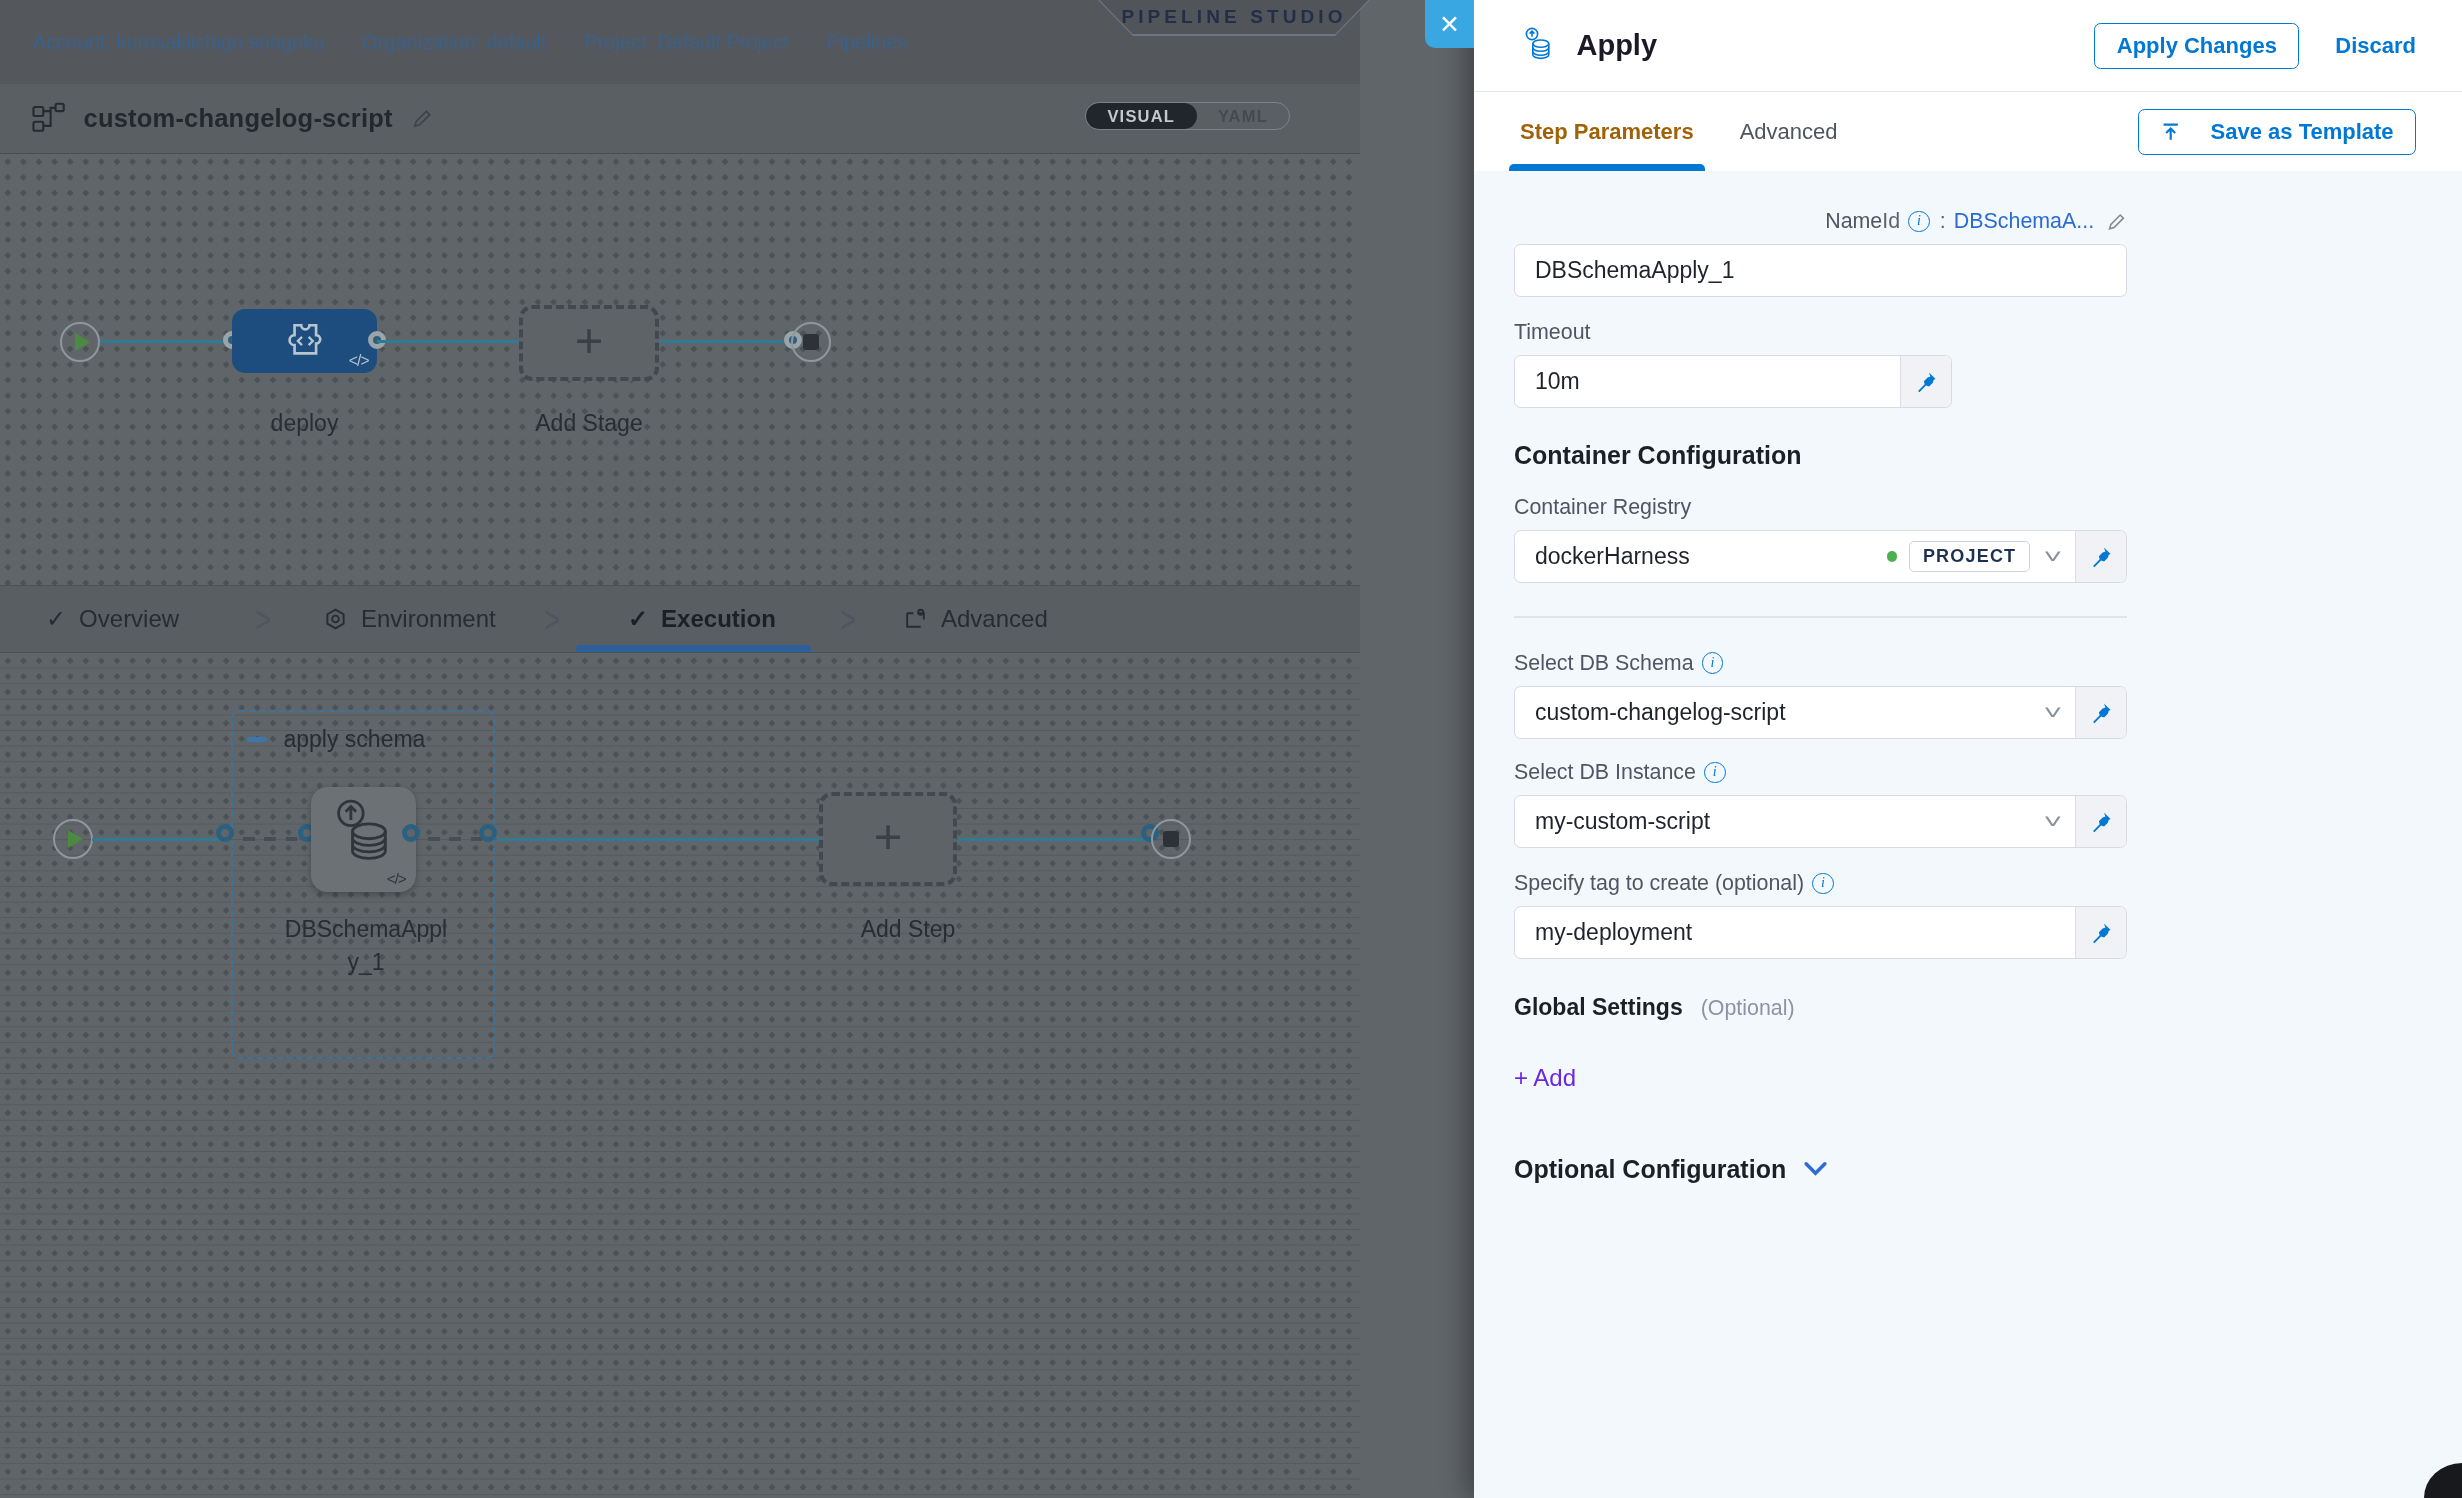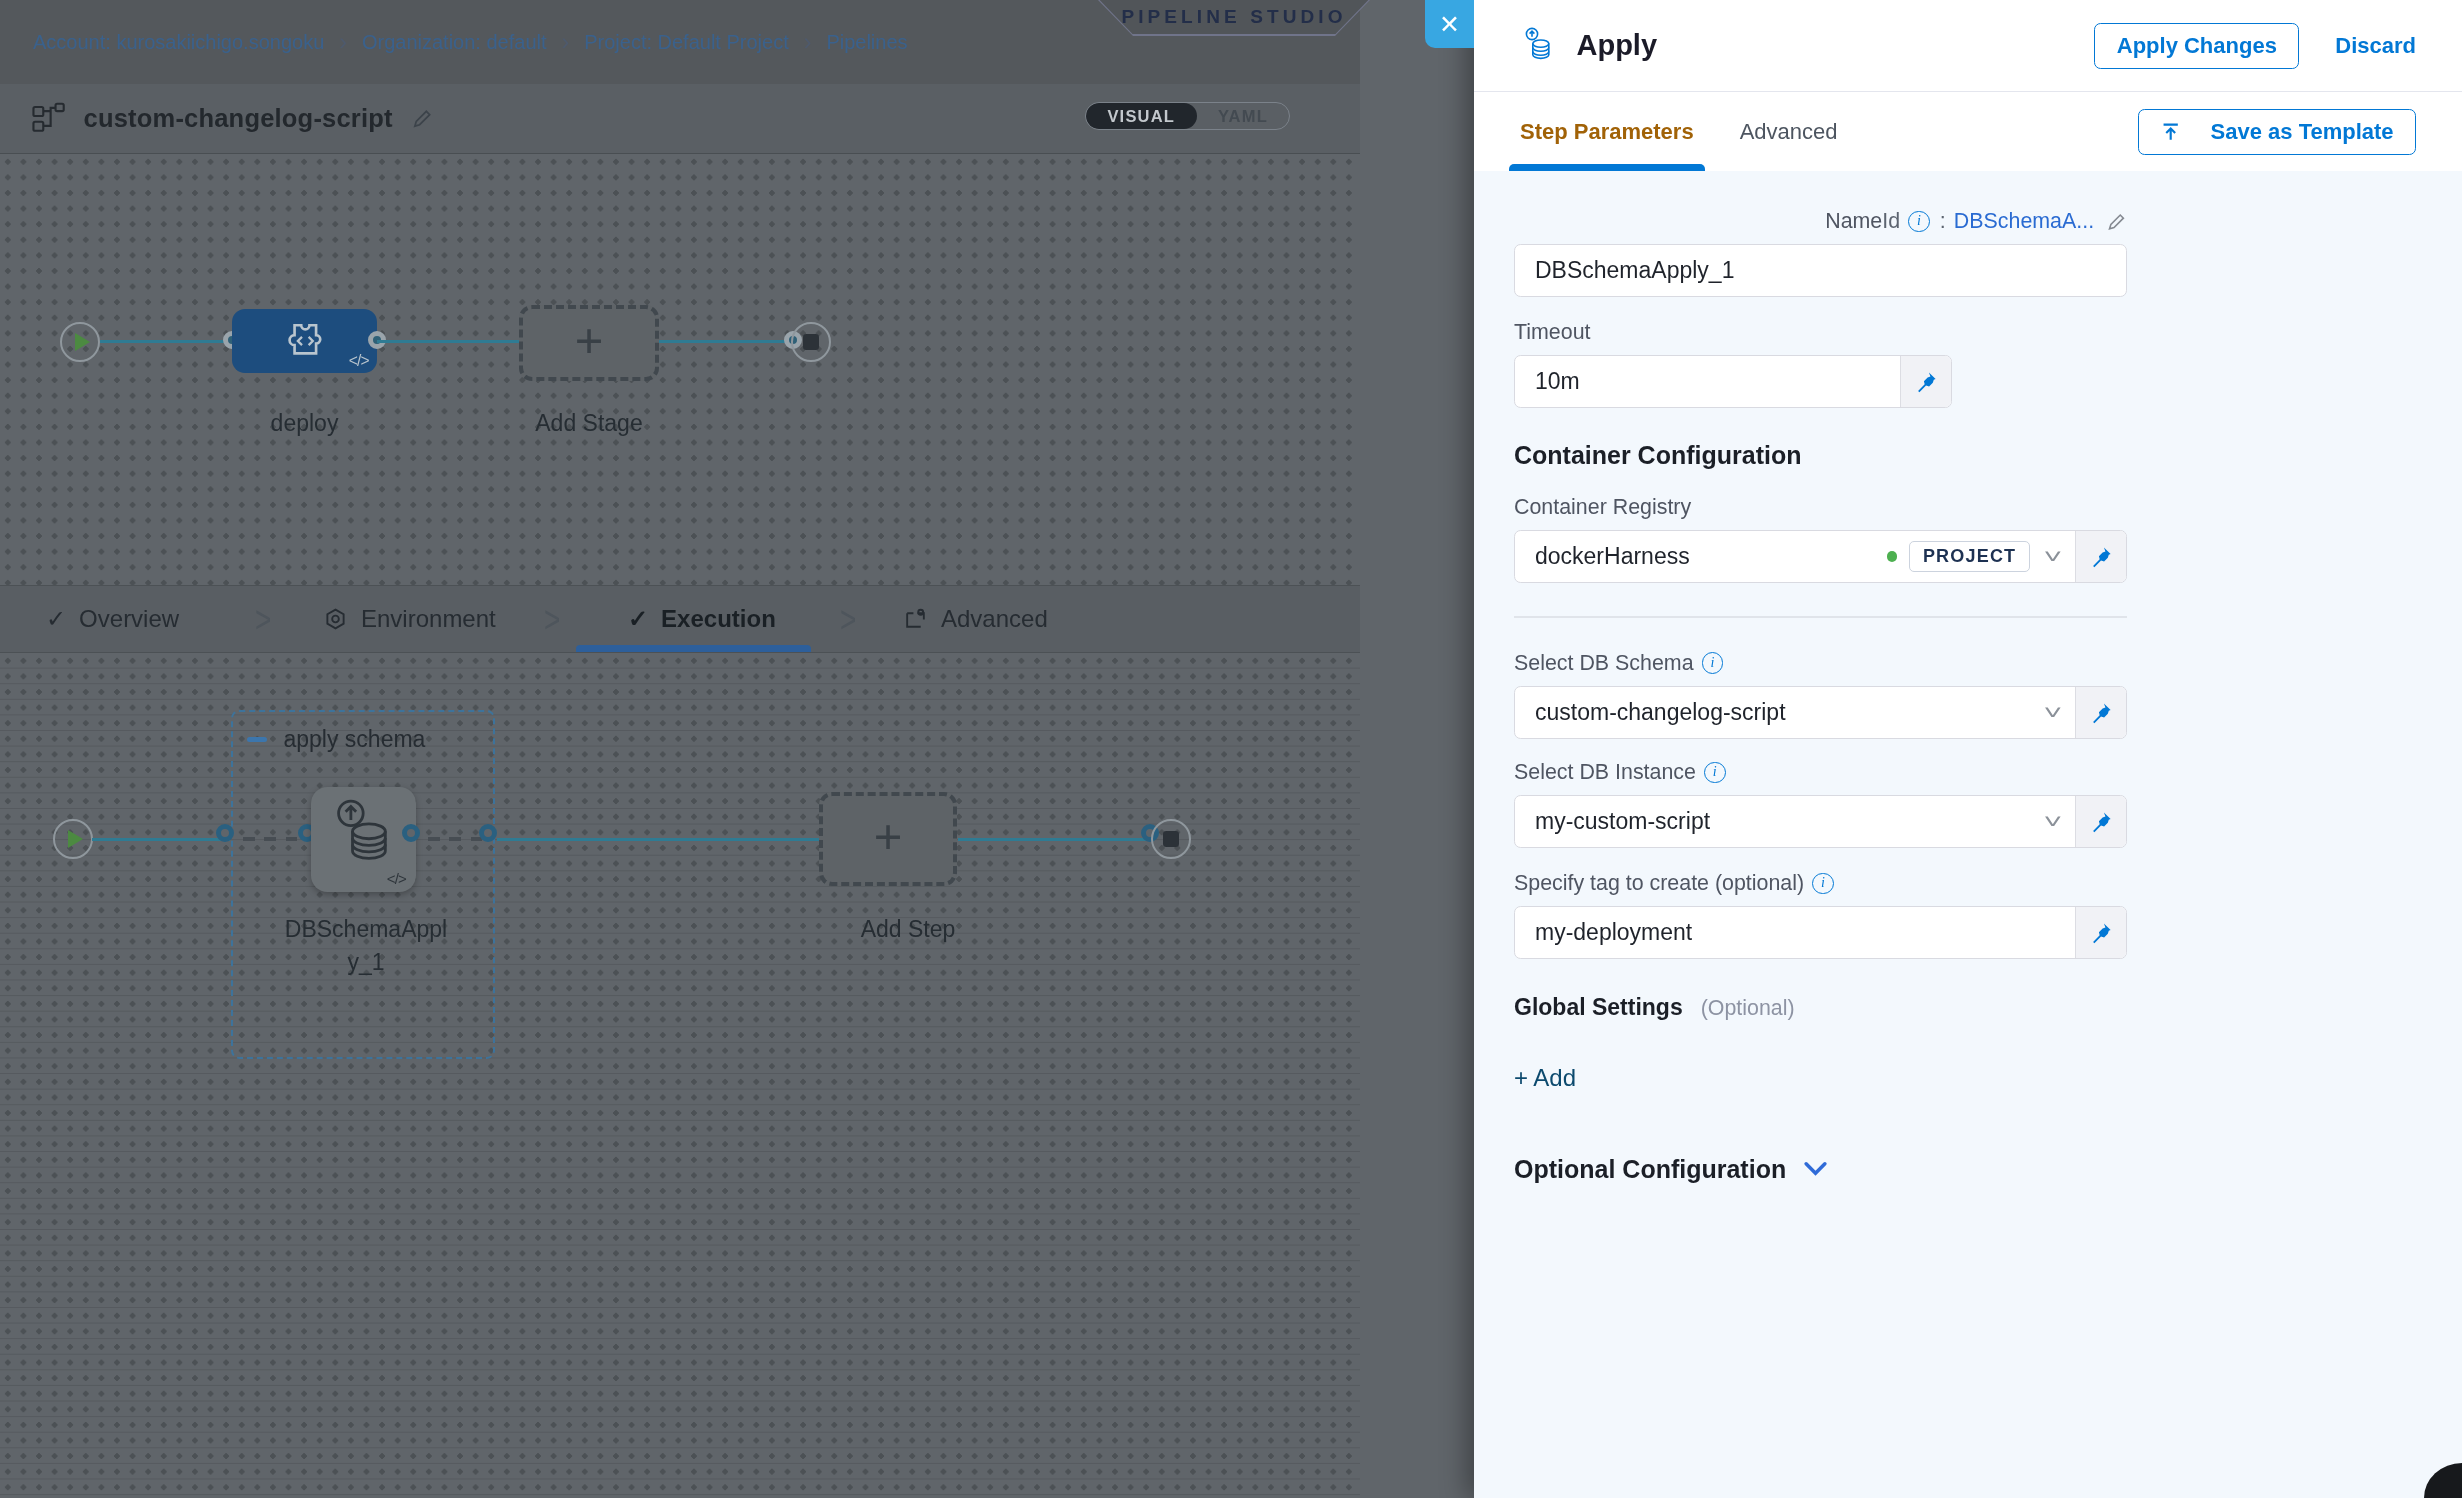--- a/index.html
+++ b/index.html
@@ -95,21 +95,21 @@
   .pin-seg { width:51px; background:#f1f2f6; border-left:1.6px solid #dcdde3; display:flex; align-items:center; justify-content:center; cursor:pointer; flex:none; }
   .chev { color:#8b9199; font-size:20px; margin:0 16.5px; align-self:center; transform:scaleX(1.6); cursor:pointer; }
   .scope-badge { align-self:center; border:1.6px solid #ccd3de; border-radius:5px; padding:4.1px 13px; font-size:18px; font-weight:700; letter-spacing:1.2px; color:#1d3152; background:#fff; }
   .green-dot { align-self:center; width:10.7px; height:10.7px; border-radius:50%; background:#4db050; margin-right:11.5px; flex:none; }
 
   .mb28 { margin-bottom:23px; } .mb26 { margin-bottom:21.4px; }
   .section-h { font-size:25px; font-weight:700; color:#1b1f27; }
   .divider { height:1.6px; background:#e0e4ea; margin:33px 0; }
   .gs-row { display:flex; align-items:baseline; margin-top:6.6px; }
   .gs-optional { font-size:21.4px; color:#8d93a3; margin-left:18px; font-weight:400; }
-  .add-link { display:inline-block; margin-top:43px; font-size:24px; color:#0c4a6e; cursor:pointer; }
+  .add-link { display:inline-block; margin-top:43px; font-size:24px; color:#6d28d9; cursor:pointer; }
   .opt-config { display:flex; align-items:center; margin-top:63px; cursor:pointer; }
   .opt-config .section-h { margin-right:16.5px; }
 
   .corner-wedge { position:absolute; right:0; bottom:0; width:38px; height:35px; background:#17191c; border-top-left-radius:100%; }
 
   svg { display:block; }
 </style>
 </head>
 <body>
 

